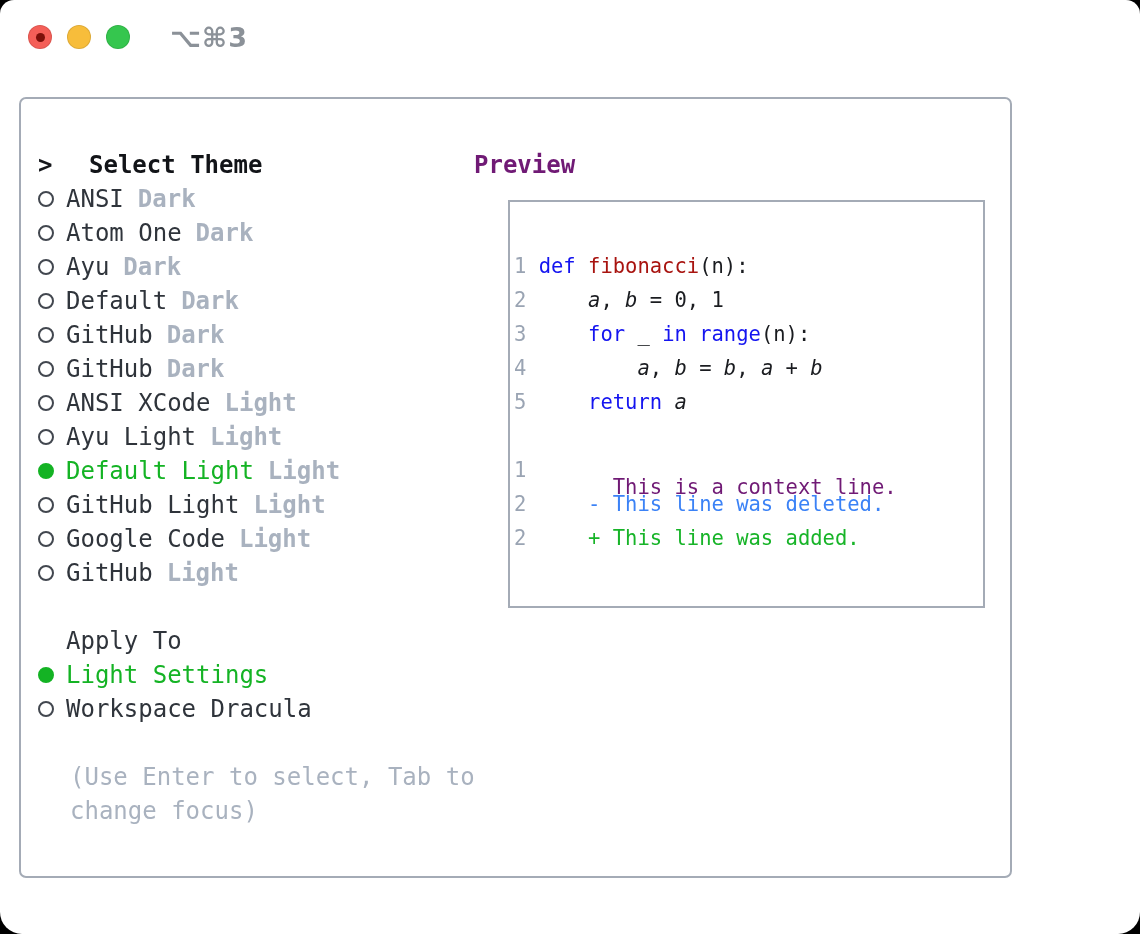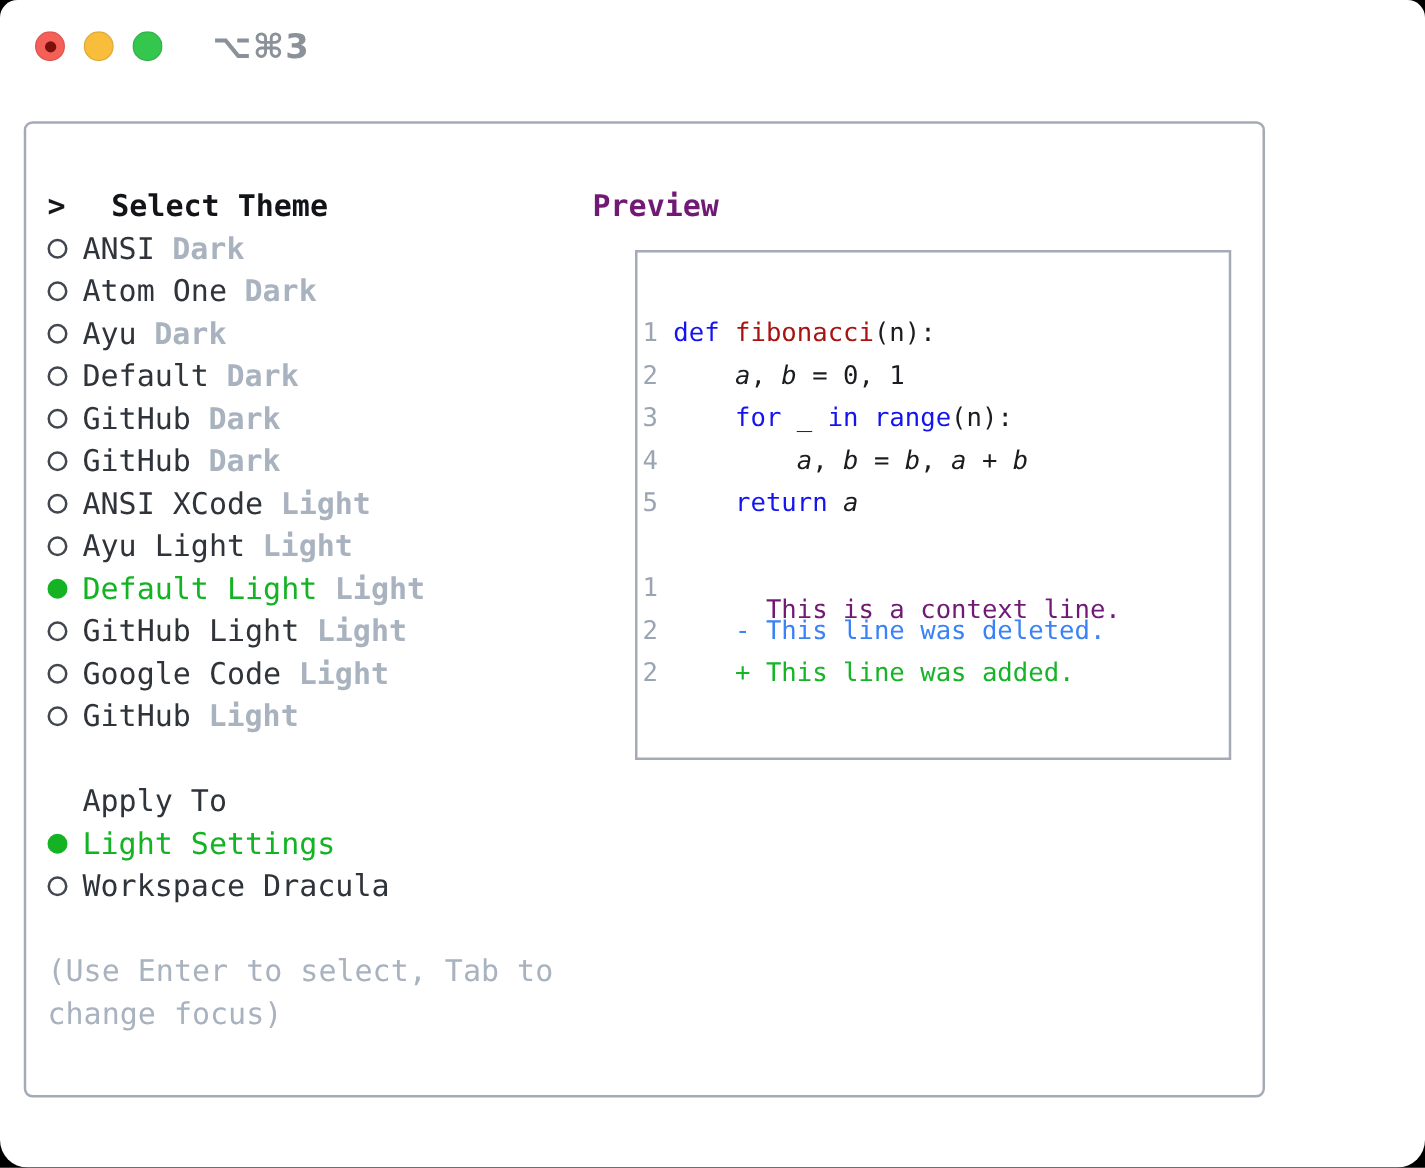--- a/index.html
+++ b/index.html
@@ -50,21 +50,21 @@
     width:12px;height:12px;border-radius:50%;
     border:2px solid #42474f;box-sizing:content-box;
   }
   .row.sel .radio{background:#14b324;border-color:#14b324;}
   .label{font-size:24px;color:#2f343b;white-space:pre;}
   .header-label{font-weight:bold;color:#121418;margin-left:23px;}
   .row.sel .label{color:#14b324;}
   .dim{font-size:24px;color:#a9b2bf;margin-left:14px;white-space:pre;font-weight:bold;}
   .spacer{height:34px;}
   .hint{font-size:24px;color:#a9b2bf;}
-  .hint div{height:34px;display:flex;align-items:center;white-space:pre;}
+  .hint div{height:34px;display:flex;align-items:center;white-space:pre;margin-left:32px;}
   
   .preview-title{
     position:absolute;left:453px;top:49px;height:34px;
     display:flex;align-items:center;
     font-size:24px;font-weight:bold;color:#701a75;
   }
   .preview-box{
     position:absolute;left:487px;top:101px;
     width:477px;height:408px;
     border:2px solid #a4abb6;

